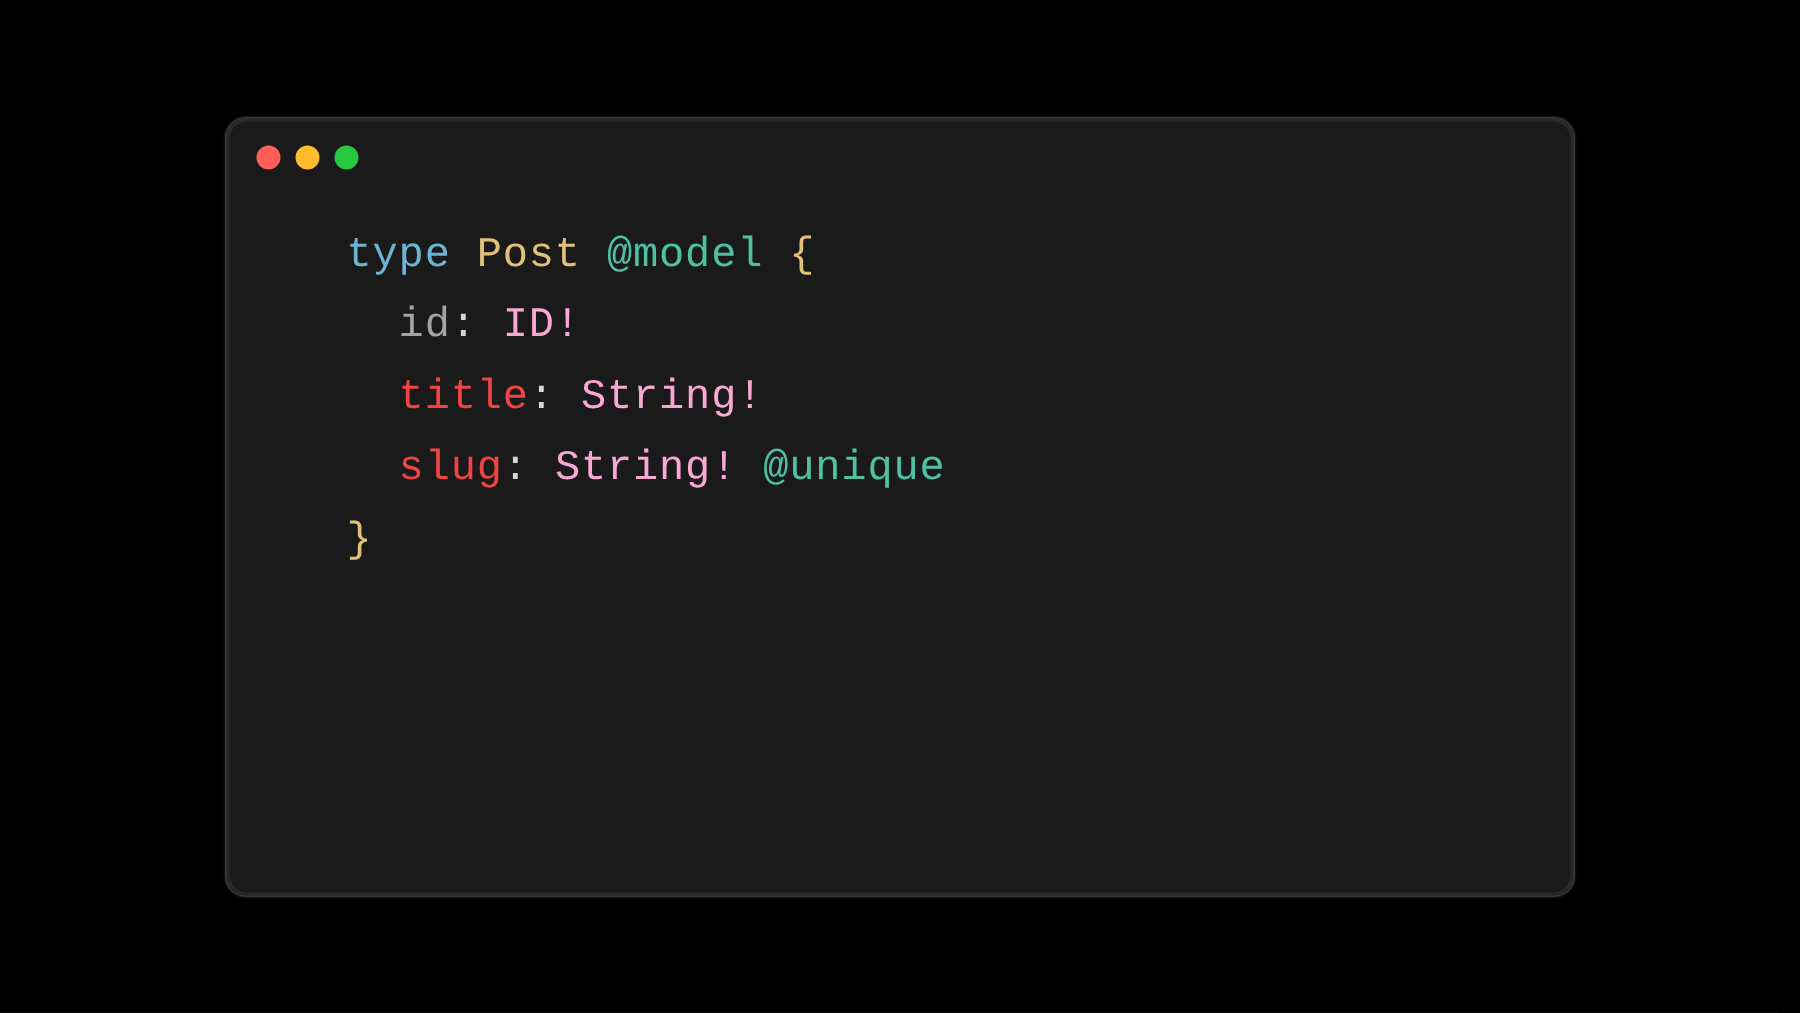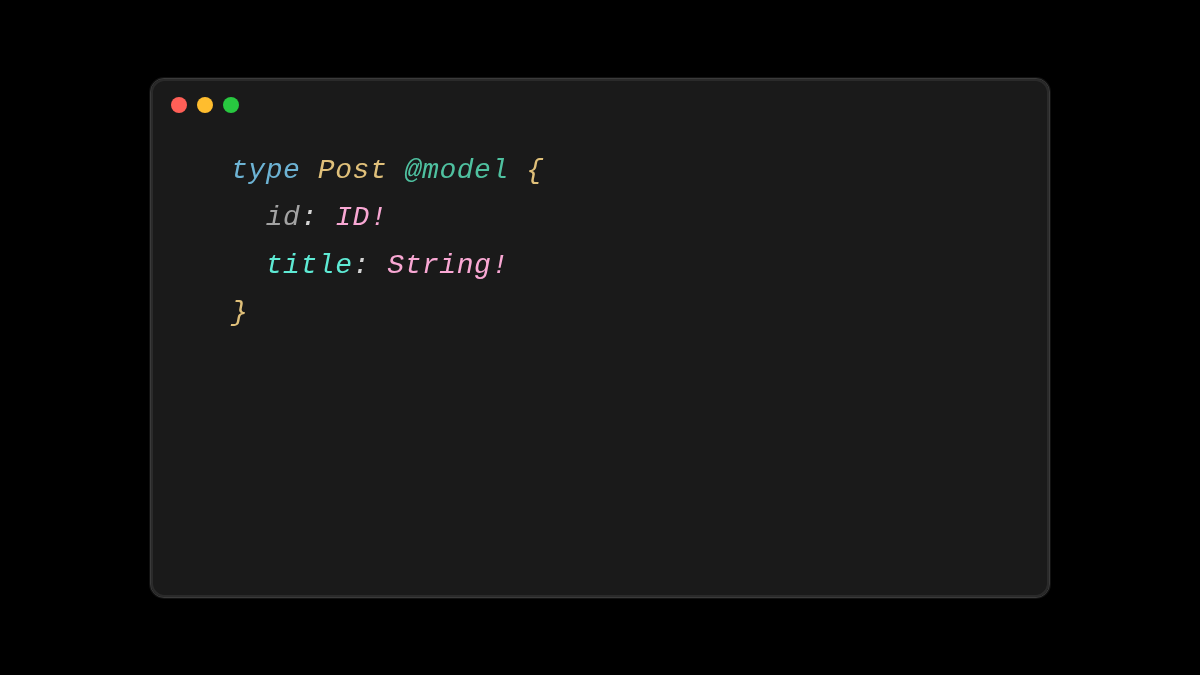--- a/index.html
+++ b/index.html
@@ -1,19 +1,18 @@
 <!DOCTYPE html>
 <html><head>
   <meta charset="utf-8">
   <style>
     * {
       margin: 0;
       padding: 0;
       box-sizing: border-box;
-      font-style: italic;
     }
 
     body {
       width: 1200px;
       height: 675px;
       background: #000;
       display: flex;
       align-items: center;
       justify-content: center;
       font-family: 'Courier New', Courier, monospace;
@@ -73,32 +72,33 @@
       letter-spacing: 0.02em;
     }
 
     .kw-type    { color: #6db3d4; }   
     .typename   { color: #e0c07a; }   
     .decorator  { color: #4fc1a0; }   
     .brace      { color: #e0c07a; }   
     .field      { color: #a3a3a3; }   
     .colon      { color: #d4d4d4; }   
     .type-val   { color: #f9a8d4; }
-    .field-green { color: #5eead4; }  
+    .field-green { color: #ef4444; }  
   </style>
 </head>
 <body>
 
 <div class="window">
   <div class="title-bar">
     <div class="dot dot-red"></div>
     <div class="dot dot-yellow"></div>
     <div class="dot dot-green"></div>
   </div>
 
   <div class="code-area">
 
   <div class="code-line"><span class="kw-type">type </span><span class="typename">Post </span><span class="decorator">@model</span><span class="brace"> {</span></div>
       <div class="code-line"><span class="field">  id</span><span class="colon">: </span><span class="type-val">ID!</span></div>
       <div class="code-line"><span class="field-green">  title</span><span class="colon">: </span><span class="type-val">String!</span></div>
+      <div class="code-line"><span class="field-green">  slug</span><span class="colon">: </span><span class="type-val">String! </span><span class="decorator">@unique</span></div>
       <div class="code-line"><span class="brace">}</span></div>
     </div>
 </div>
 
 </body></html>

